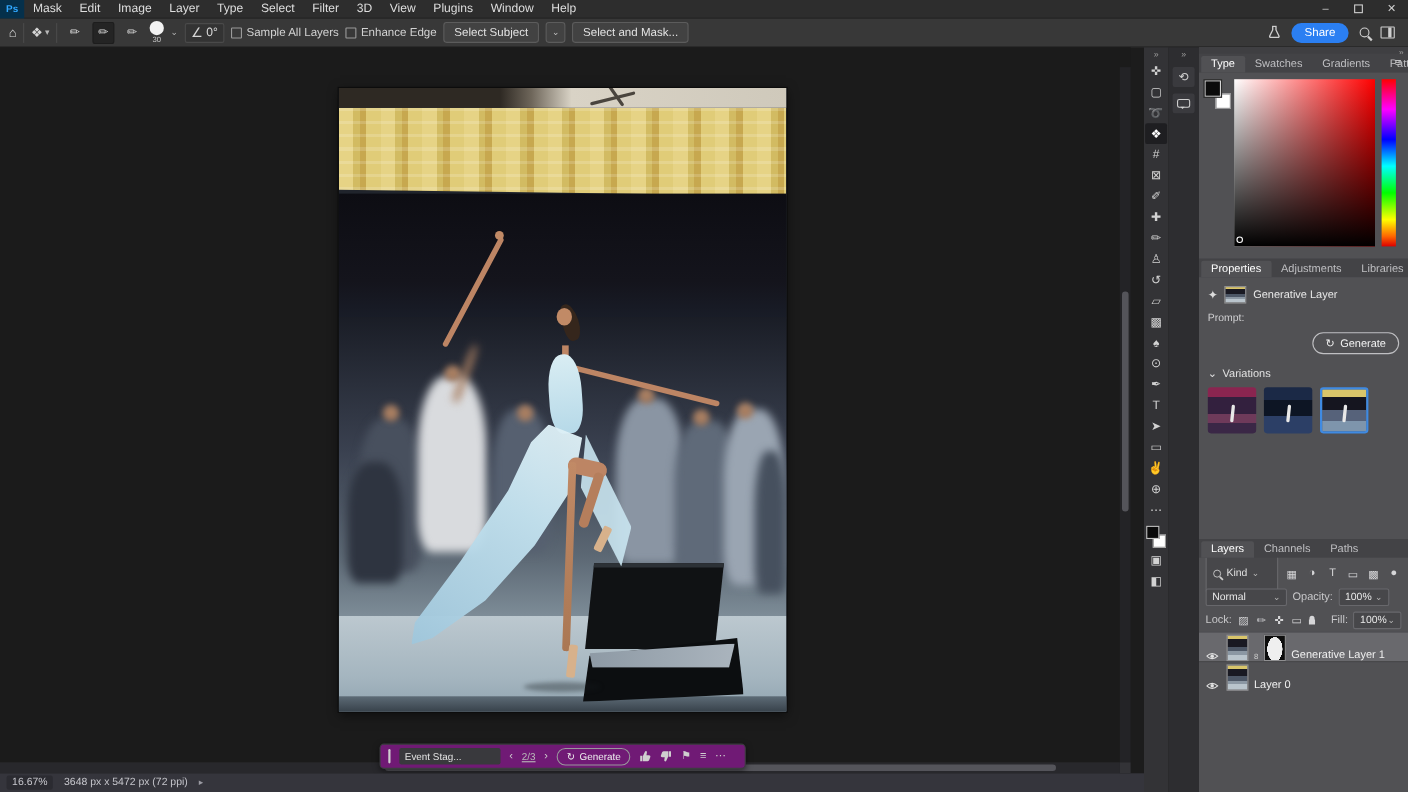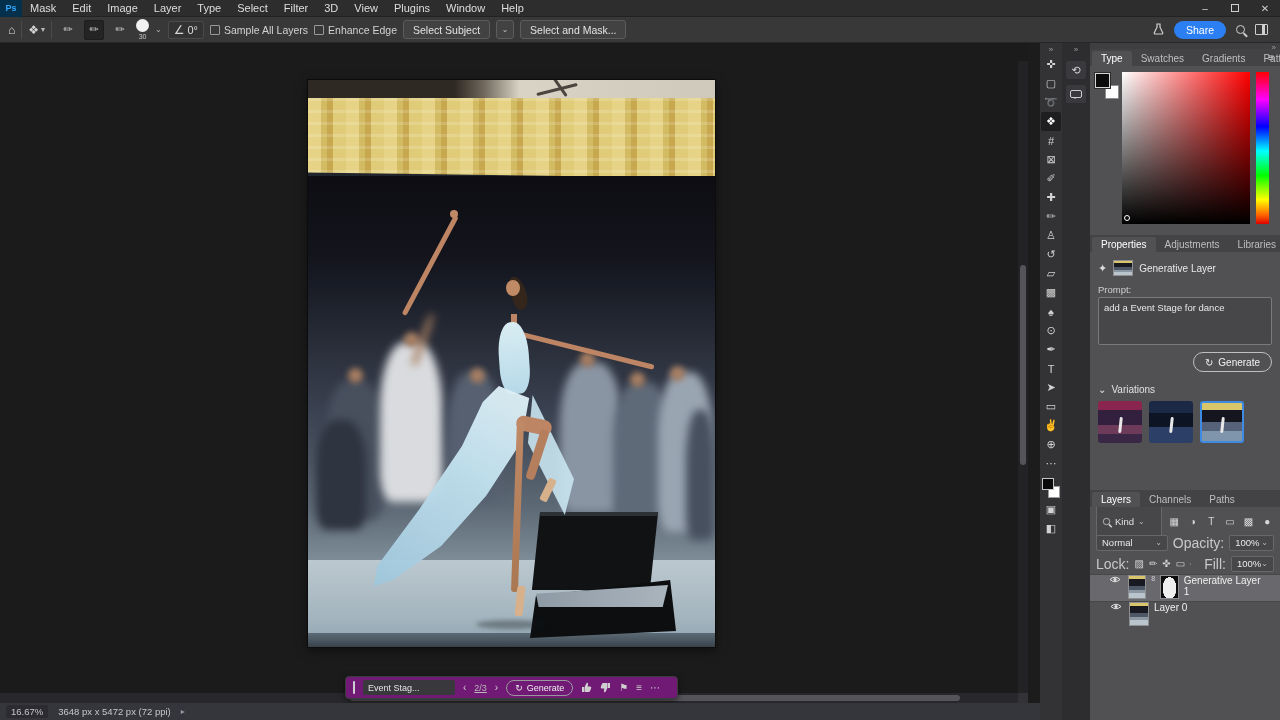--- a/index.html
+++ b/index.html
@@ -130,22 +130,22 @@
   .vth .fig { position:absolute; left:48%; top:38%; width:3px; height:16px; background:#e8e8e8; border-radius:2px; transform:rotate(6deg); }
   .v1 { background:linear-gradient(180deg,#8a2550 0 22%,#33203e 22% 58%,#6e3a5a 58% 78%,#3a2746 78% 100%); }
   .v2 { background:linear-gradient(180deg,#1b2946 0 28%,#0d1524 28% 62%,#2c3f66 62% 100%); }
   .v3 { background:linear-gradient(180deg,#d9c56a 0 18%,#15151f 18% 50%,#56627a 50% 75%,#7e95ac 75% 100%); border:2px solid #3f8ae2; }
 
   .layers-body { padding-top:4px; }
   .lp-row { display:flex; align-items:center; gap:5px; padding:0 6px; height:21px; }
   .kind-box { display:flex; align-items:center; gap:4px; background:#47474a; border:1px solid #68686c; border-radius:2px; height:16px; padding:16px 5px; width:72px; font-size:9.5px; color:#e0e0e0; }
   .lp-ico { color:#d6d6d8; font-size:10px; width:15px; text-align:center; }
   .sel-box { display:flex; align-items:center; justify-content:space-between; background:#47474a; border:1px solid #68686c; border-radius:2px; height:16px; padding:0 5px; font-size:9.5px; color:#e8e8e8; }
-  .lbl9 { font-size:14px; color:#c8c8ca; }
-  .layer-row { display:flex; align-items:flex-start; gap:5px; height:27px; padding:0 18px; border-top:1px solid #47474a; }
+  .lbl9 { font-size:10px; color:#c8c8ca; }
+  .layer-row { display:flex; align-items:flex-end; gap:5px; height:27px; padding:0 4px; border-top:1px solid #47474a; }
   .layer-row.selected { background:#69696d; }
   .eye-cell { width:16px; display:flex; justify-content:center; }
   .lthumb { width:20px; height:24px; border:1px solid #8f8f91; background:linear-gradient(180deg,#d9c56a 0 14%,#191922 14% 45%,#4d5766 45% 62%,#8b97a3 62% 78%,#b9c4cc 78% 100%); }
   .lmask { width:20px; height:24px; border:1px solid #8f8f91; background:radial-gradient(ellipse 7px 11px at 50% 55%, #efefef 98%, transparent 100%), #0d0d0d; }
   .link-ico { color:#d0d0d0; font-size:7px; }
   .lname { font-size:10px; color:#f0f0f0; }
 
   svg { display:block; }
 </style>
 </head>
@@ -423,21 +423,20 @@
         <span class="ptab">Adjustments</span>
         <span class="ptab">Libraries</span>
       </div>
       <div class="props-body">
         <div class="gl-header">
           <span>✦</span>
           <span class="gl-chip lthumb" style="height:16px"></span>
           <span style="font-size:10px;color:#e8e8e8">Generative Layer</span>
         </div>
         <div class="label">Prompt:</div>
-        <div class="prompt-box">add a Event Stage for dance</div>
         <div class="gen-row">
           <span class="gen-btn">
             <span>↻</span>
             <span>Generate</span>
           </span>
         </div>
         <div class="var-row">
           <span>⌄</span>
           <span>Variations</span>
         </div>

